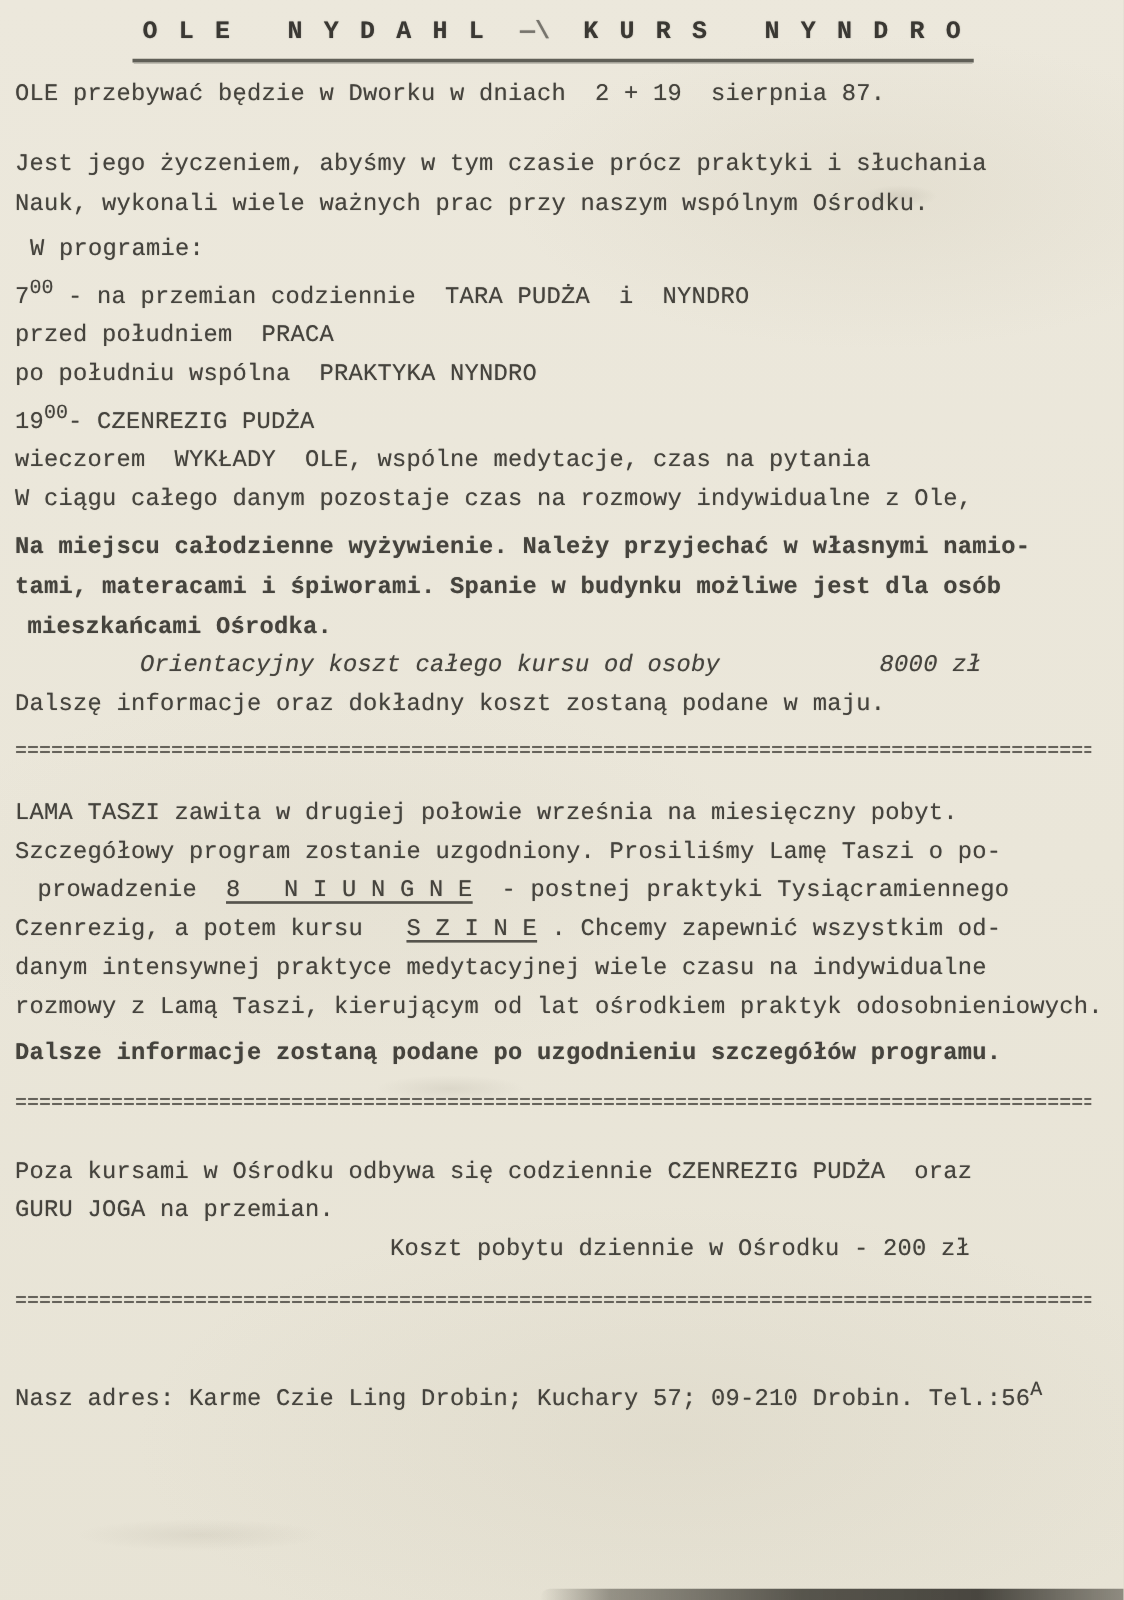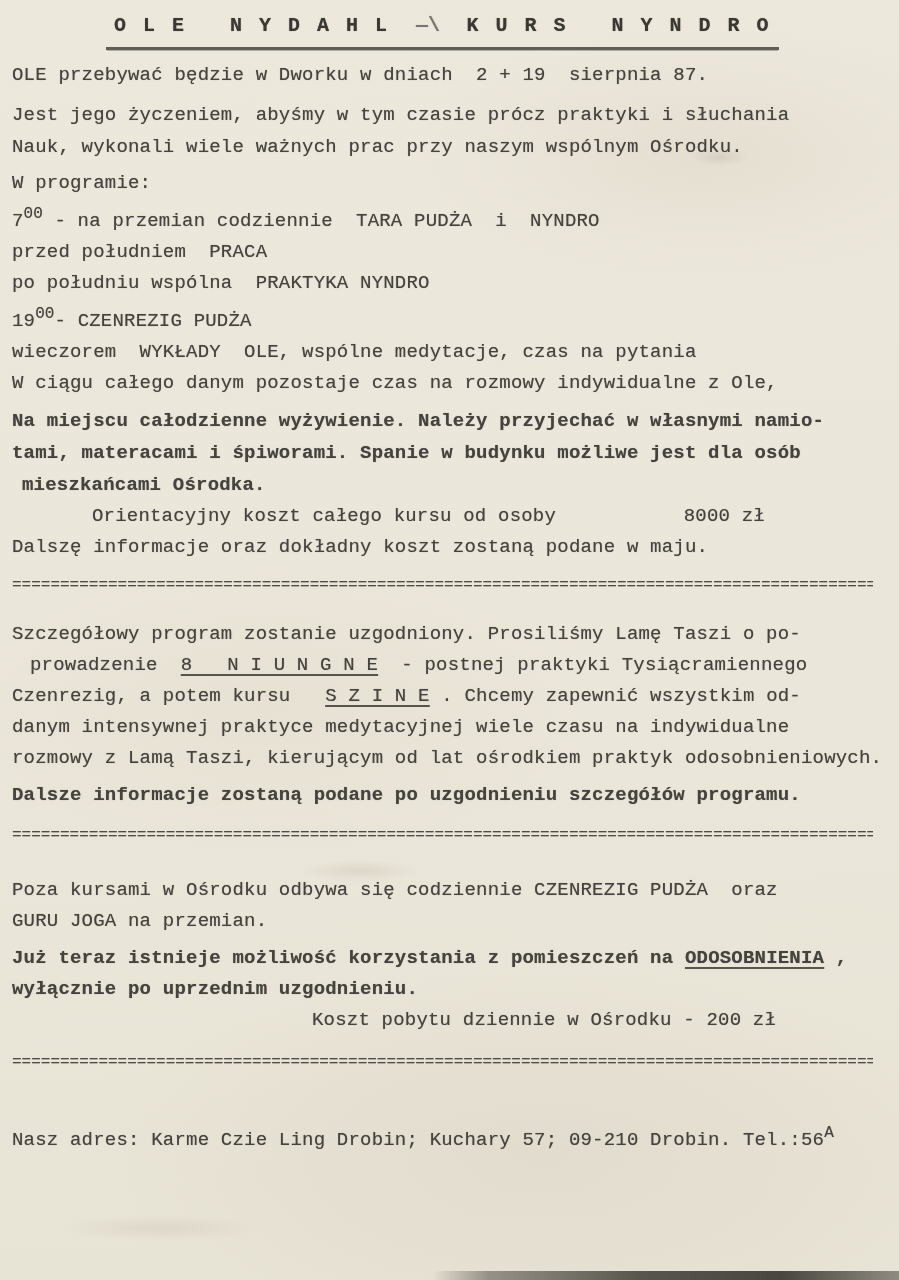--- a/index.html
+++ b/index.html
@@ -51,28 +51,28 @@
     text-underline-offset:4px;
     text-decoration-color:rgba(72,70,64,0.8);
   }
   .divider {
     height:22px; line-height:20px;
     font-size:16px; letter-spacing:0;
     overflow:hidden; white-space:pre;
     color:#4e4c45;
     text-shadow:0 0 0.6px rgba(78,76,69,0.5);
   }
-  .mt8 { margin-top:8px; } .mt10 { margin-top:10px; } .mt5 { margin-top:5px; }
+  .mt8 { margin-top:24px; } .mt10 { margin-top:10px; } .mt5 { margin-top:5px;margin-left:12px; }
   .mt6 { margin-top:6px;font-weight:bold; } .mt12 { margin-top:12px; } .mt14 { margin-top:14px; }
   .mt16 { margin-top:16px; } .mt22 { margin-top:22px; } .mt28 { margin-top:28px; }
   .mt30 { margin-top:44px; }
   .ind-s  { margin-left:10px; }
   .ind-s2 { margin-left:18px; }
   .ind-s3 { }
-  .ind-m  { margin-left:80px; }
+  .ind-m  { margin-left:100px;font-style:italic; }
   .ind-l  { margin-left:300px; }
   .bottom-strip {
     position:absolute; bottom:0; left:432px; right:0; height:9px;
     background:linear-gradient(to right,
       rgba(95,92,82,0) 0%, rgba(84,81,72,0.55) 12%,
       rgba(62,60,53,0.85) 45%, rgba(55,53,47,0.9) 75%,
       rgba(84,81,72,0.6) 100%);
     border-top-left-radius:8px;
     filter:blur(0.4px);
   }
@@ -124,40 +124,37 @@
       <div class="ln ln32">tami, materacami i śpiworami. Spanie w budynku możliwe jest dla osób</div>
       <div class="ln ln32 ind-s">mieszkańcami Ośrodka.</div>
     </div>
 
     <div class="ln ind-m">Orientacyjny koszt całego kursu od osoby           8000 zł</div>
     <div class="ln">Dalszę informacje oraz dokładny koszt zostaną podane w maju.</div>
 
     <div class="divider mt12">========================================================================================================================</div>
 
     <div class="mt22">
+      <div class="ln">LAMA TASZI zawita w drugiej połowie września na miesięczny pobyt.</div>
       <div class="ln">Szczegółowy program zostanie uzgodniony. Prosiliśmy Lamę Taszi o po-</div>
       <div class="ln ind-s2"><span>prowadzenie  </span><span class="u">8   N I U N G N E</span><span>  - postnej praktyki Tysiącramiennego</span></div>
       <div class="ln"><span>Czenrezig, a potem kursu   </span><span class="u">S Z I N E</span><span> . Chcemy zapewnić wszystkim od-</span></div>
       <div class="ln ind-s3">danym intensywnej praktyce medytacyjnej wiele czasu na indywidualne</div>
       <div class="ln">rozmowy z Lamą Taszi, kierującym od lat ośrodkiem praktyk odosobnieniowych.</div>
     </div>
 
     <div class="ln mt6">Dalsze informacje zostaną podane po uzgodnieniu szczegółów programu.</div>
 
     <div class="divider mt14">========================================================================================================================</div>
 
     <div class="mt28">
       <div class="ln">Poza kursami w Ośrodku odbywa się codziennie CZENREZIG PUDŻA  oraz</div>
       <div class="ln">GURU JOGA na przemian.</div>
     </div>
 
-    <div class="mt6">
-      <div class="ln"><span>Już teraz istnieje możliwość korzystania z pomieszczeń na </span><span class="u">ODOSOBNIENIA</span><span> ,</span></div>
-      <div class="ln">wyłącznie po uprzednim uzgodnieniu.</div>
-    </div>
 
     <div class="ln ind-l">Koszt pobytu dziennie w Ośrodku - 200 zł</div>
 
     <div class="divider mt16">========================================================================================================================</div>
 
     <div class="ln mt30"><span>Nasz adres: Karme Czie Ling Drobin; Kuchary 57; 09-210 Drobin. Tel.:56</span><span class="sup">A</span></div>
 
   </div>
 
   <div class="bottom-strip"></div>

